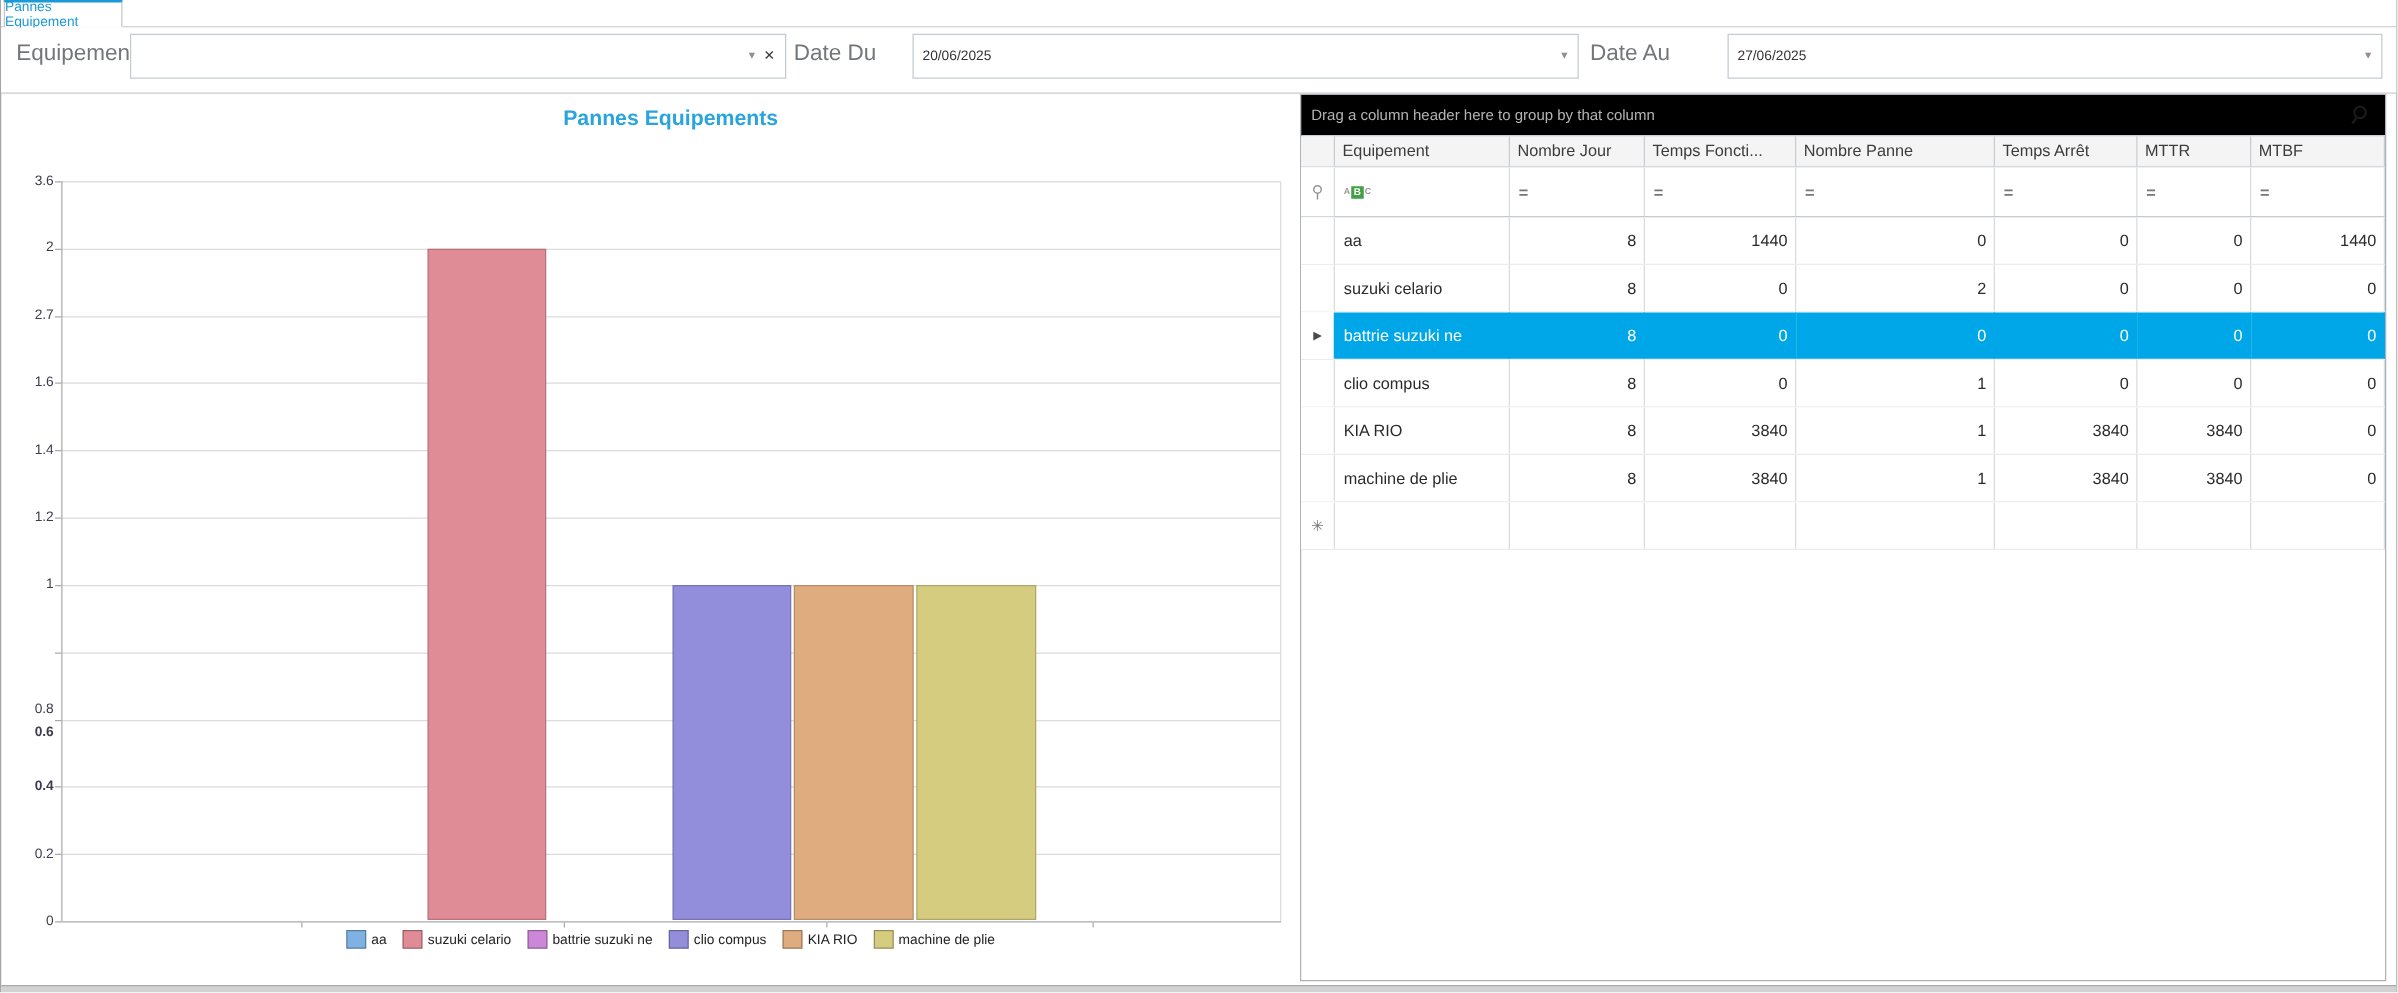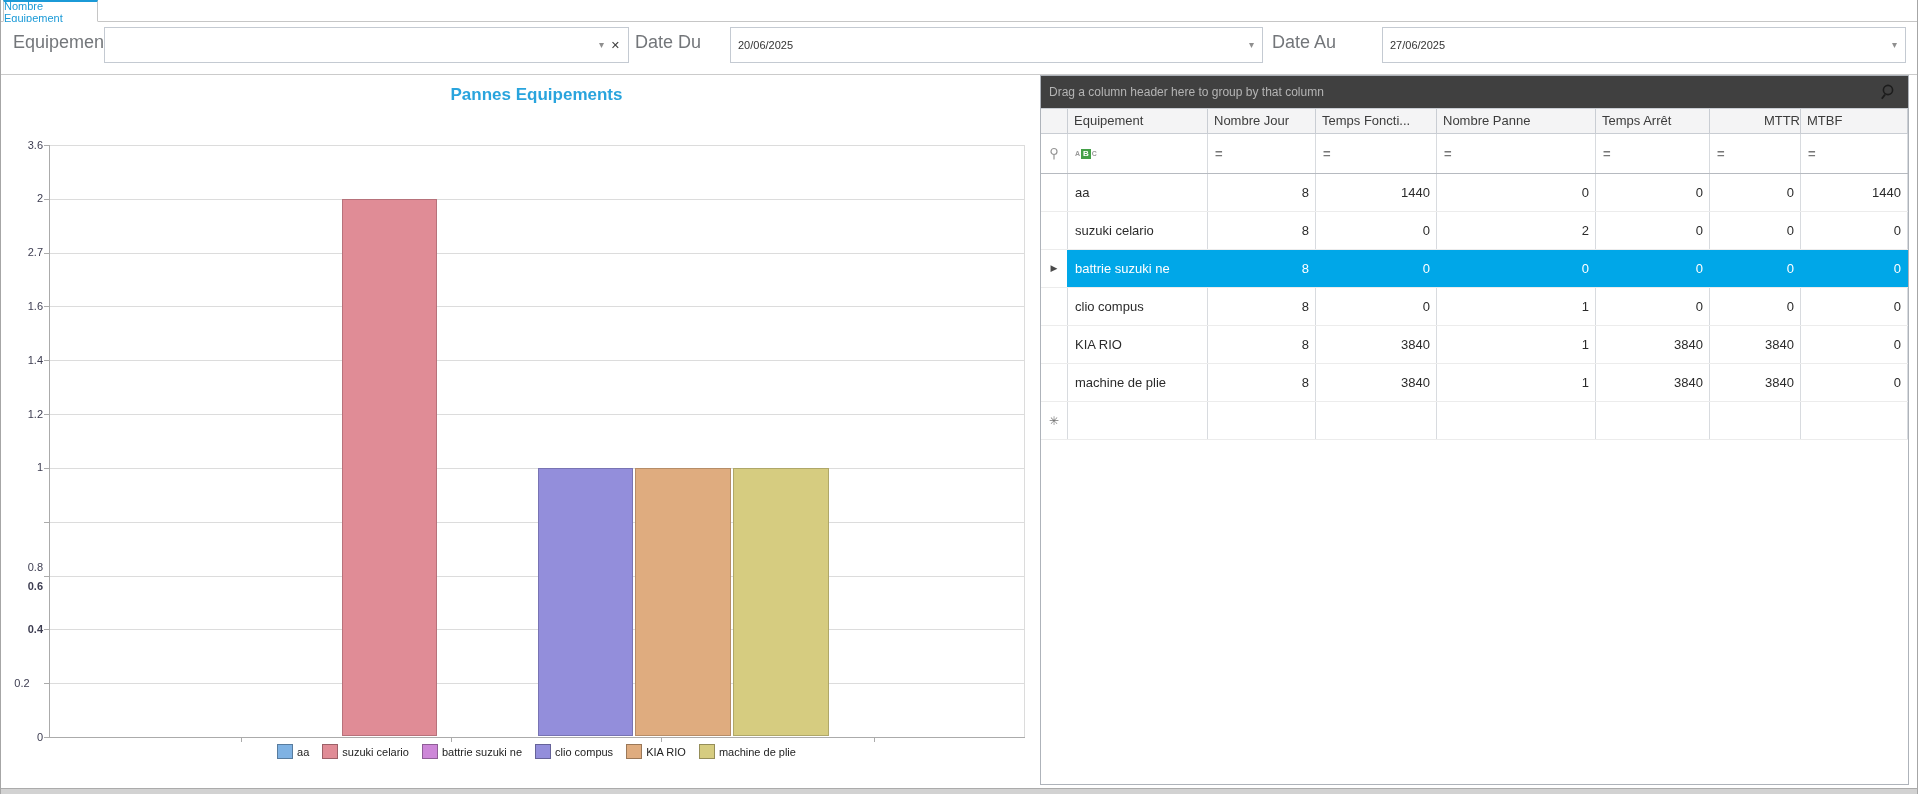--- a/index.html
+++ b/index.html
@@ -32,21 +32,21 @@
   .ylab{position:absolute;left:0;width:42px;text-align:right;font-size:11px;color:#3c3c50;}
   .ytick{position:absolute;width:5px;height:1px;background:#ababab;}
   .xtick{position:absolute;width:1px;height:4px;background:#ababab;}
   .bar{position:absolute;box-sizing:border-box;border:1px solid rgba(0,0,0,0.18);}
   .legend{position:absolute;left:48px;width:975px;top:744px;display:flex;justify-content:center;align-items:center;gap:13px;}
   .legend .item{display:flex;align-items:center;gap:4px;font-size:11px;color:#222;}
   .legend .sw{width:16px;height:15px;box-sizing:border-box;border:1px solid rgba(0,0,0,0.3);}
 
   
   .grid{position:absolute;left:1039px;top:75px;width:869px;height:710px;box-sizing:border-box;border:1px solid #aeb3ba;background:#fff;}
-  .grouppanel{position:absolute;left:0;top:0;width:100%;height:33px;box-sizing:border-box;border-bottom:1px solid #c9cdd3;background:#404040;}
+  .grouppanel{position:absolute;left:0;top:0;width:100%;height:33px;box-sizing:border-box;border-bottom:1px solid #c9cdd3;background:#000000;}
   .grouphint{position:absolute;left:8px;top:0;line-height:32px;font-size:12px;color:#b4b4b4;}
   .searchbtn{position:absolute;right:10px;top:7px;width:18px;height:18px;cursor:pointer;}
   .hdr{position:absolute;left:0;top:33px;width:100%;height:25px;display:flex;background:#f4f4f5;box-sizing:border-box;border-bottom:1px solid #c9cdd3;}
   .hcell{box-sizing:border-box;border-right:1px solid #c9cdd3;font-size:13px;color:#3c3c3c;padding-left:6px;line-height:24px;overflow:hidden;white-space:nowrap;}
   .hcell.ind{border-right:1px solid #c9cdd3;background:#f4f4f5;padding:0;}
   .frow{position:absolute;left:0;top:58px;width:100%;height:40px;display:flex;box-sizing:border-box;border-bottom:1px solid #b6bac0;background:#fff;}
   .fcell{box-sizing:border-box;border-right:1px solid #d8dbdf;display:flex;align-items:center;padding-left:7px;}
   .eq{color:#777;font-size:13px;font-weight:bold;line-height:1;}
   .abc{display:inline-flex;align-items:center;font-size:7px;line-height:1;color:#9a9a9a;font-weight:bold;}
   .abc .b{background:#43a047;color:#fff;padding:1px 2px;margin:0 1px;font-size:8px;}
@@ -63,21 +63,21 @@
   .pinicon{opacity:.9}
   .bottom-strip{position:absolute;left:0;bottom:0;width:100%;height:6px;background:#d2d2d2;border-top:1px solid #ababab;box-sizing:border-box;}
 </style>
 </head>
 <body>
 
 <div class="window">
 
   <div class="tabstrip">
     <div class="tab">
-        <span>Nombre Equipement</span>
+        <span>Pannes Equipement</span>
       </div>
   </div>
 
   <div class="filterbar">
     <span class="flabel" style="left:12px">Equipement</span>
     <div class="fbox" style="left:103px;width:525px">
       <span class="val"></span>
       <span class="arr" style="right:24px">▾</span>
       <span class="clr" style="right:8px">✕</span>
     </div>
@@ -93,21 +93,21 @@
     </div>
   </div>
 
   <div class="content-line"></div>
 
   <div class="chart-layer" id="chart">
     <div class="chart-title">Pannes Equipements</div>
   <div class="ylab" style="top: 730.5px;">0</div>
       <div class="ytick" style="left: 43px; top: 737px;"></div>
       <div class="gridline" style="left: 48px; width: 975px; top: 683.182px;"></div>
-      <div class="ylab" style="top: 676.682px; text-align: center;">0.2</div>
+      <div class="ylab" style="top: 676.682px;">0.2</div>
       <div class="ytick" style="left: 43px; top: 683.182px;"></div>
       <div class="gridline" style="left: 48px; width: 975px; top: 629.364px;"></div>
       <div class="ylab" style="top: 622.864px; font-weight: bold;">0.4</div>
       <div class="ytick" style="left: 43px; top: 629.364px;"></div>
       <div class="gridline" style="left: 48px; width: 975px; top: 575.545px;"></div>
       <div class="ylab" style="top: 580px; font-weight: bold;">0.6</div>
       <div class="ytick" style="left: 43px; top: 575.545px;"></div>
       <div class="gridline" style="left: 48px; width: 975px; top: 521.727px;"></div>
       <div class="ylab" style="top: 515.227px; margin-top: 46px;">0.8</div>
       <div class="ytick" style="left: 43px; top: 521.727px;"></div>
@@ -179,21 +179,21 @@
         <line x1="5" y1="11.6" x2="1.8" y2="15.8" stroke="#1c1c1c" stroke-width="1.8"></line>
       </svg>
     </div>
     <div class="hdr" id="gridHeader">
         <div class="hcell ind" style="width: 27px;"></div>
         <div class="hcell" style="width: 140px;">Equipement</div>
         <div class="hcell" style="width: 108px;">Nombre Jour</div>
         <div class="hcell" style="width: 121px;">Temps Foncti...</div>
         <div class="hcell" style="width: 159px;">Nombre Panne</div>
         <div class="hcell" style="width: 114px;">Temps Arrêt</div>
-        <div class="hcell" style="width: 91px; text-align: right;">MTTR</div>
+        <div class="hcell" style="width: 91px;">MTTR</div>
         <div class="hcell" style="flex: 1 1 0%;">MTBF</div>
       </div>
     <div class="frow" id="gridFilterRow">
         <div class="indc" style="width: 27px;">
           <svg class="pinicon" width="10" height="14" viewBox="0 0 10 14">
             <circle cx="5" cy="4.5" r="3" fill="none" stroke="#8a8a8a" stroke-width="1.2"></circle>
             <line x1="5" y1="7.5" x2="5" y2="12.5" stroke="#8a8a8a" stroke-width="1.2"></line>
           </svg>
         </div>
         <div class="fcell" style="width: 140px;">

